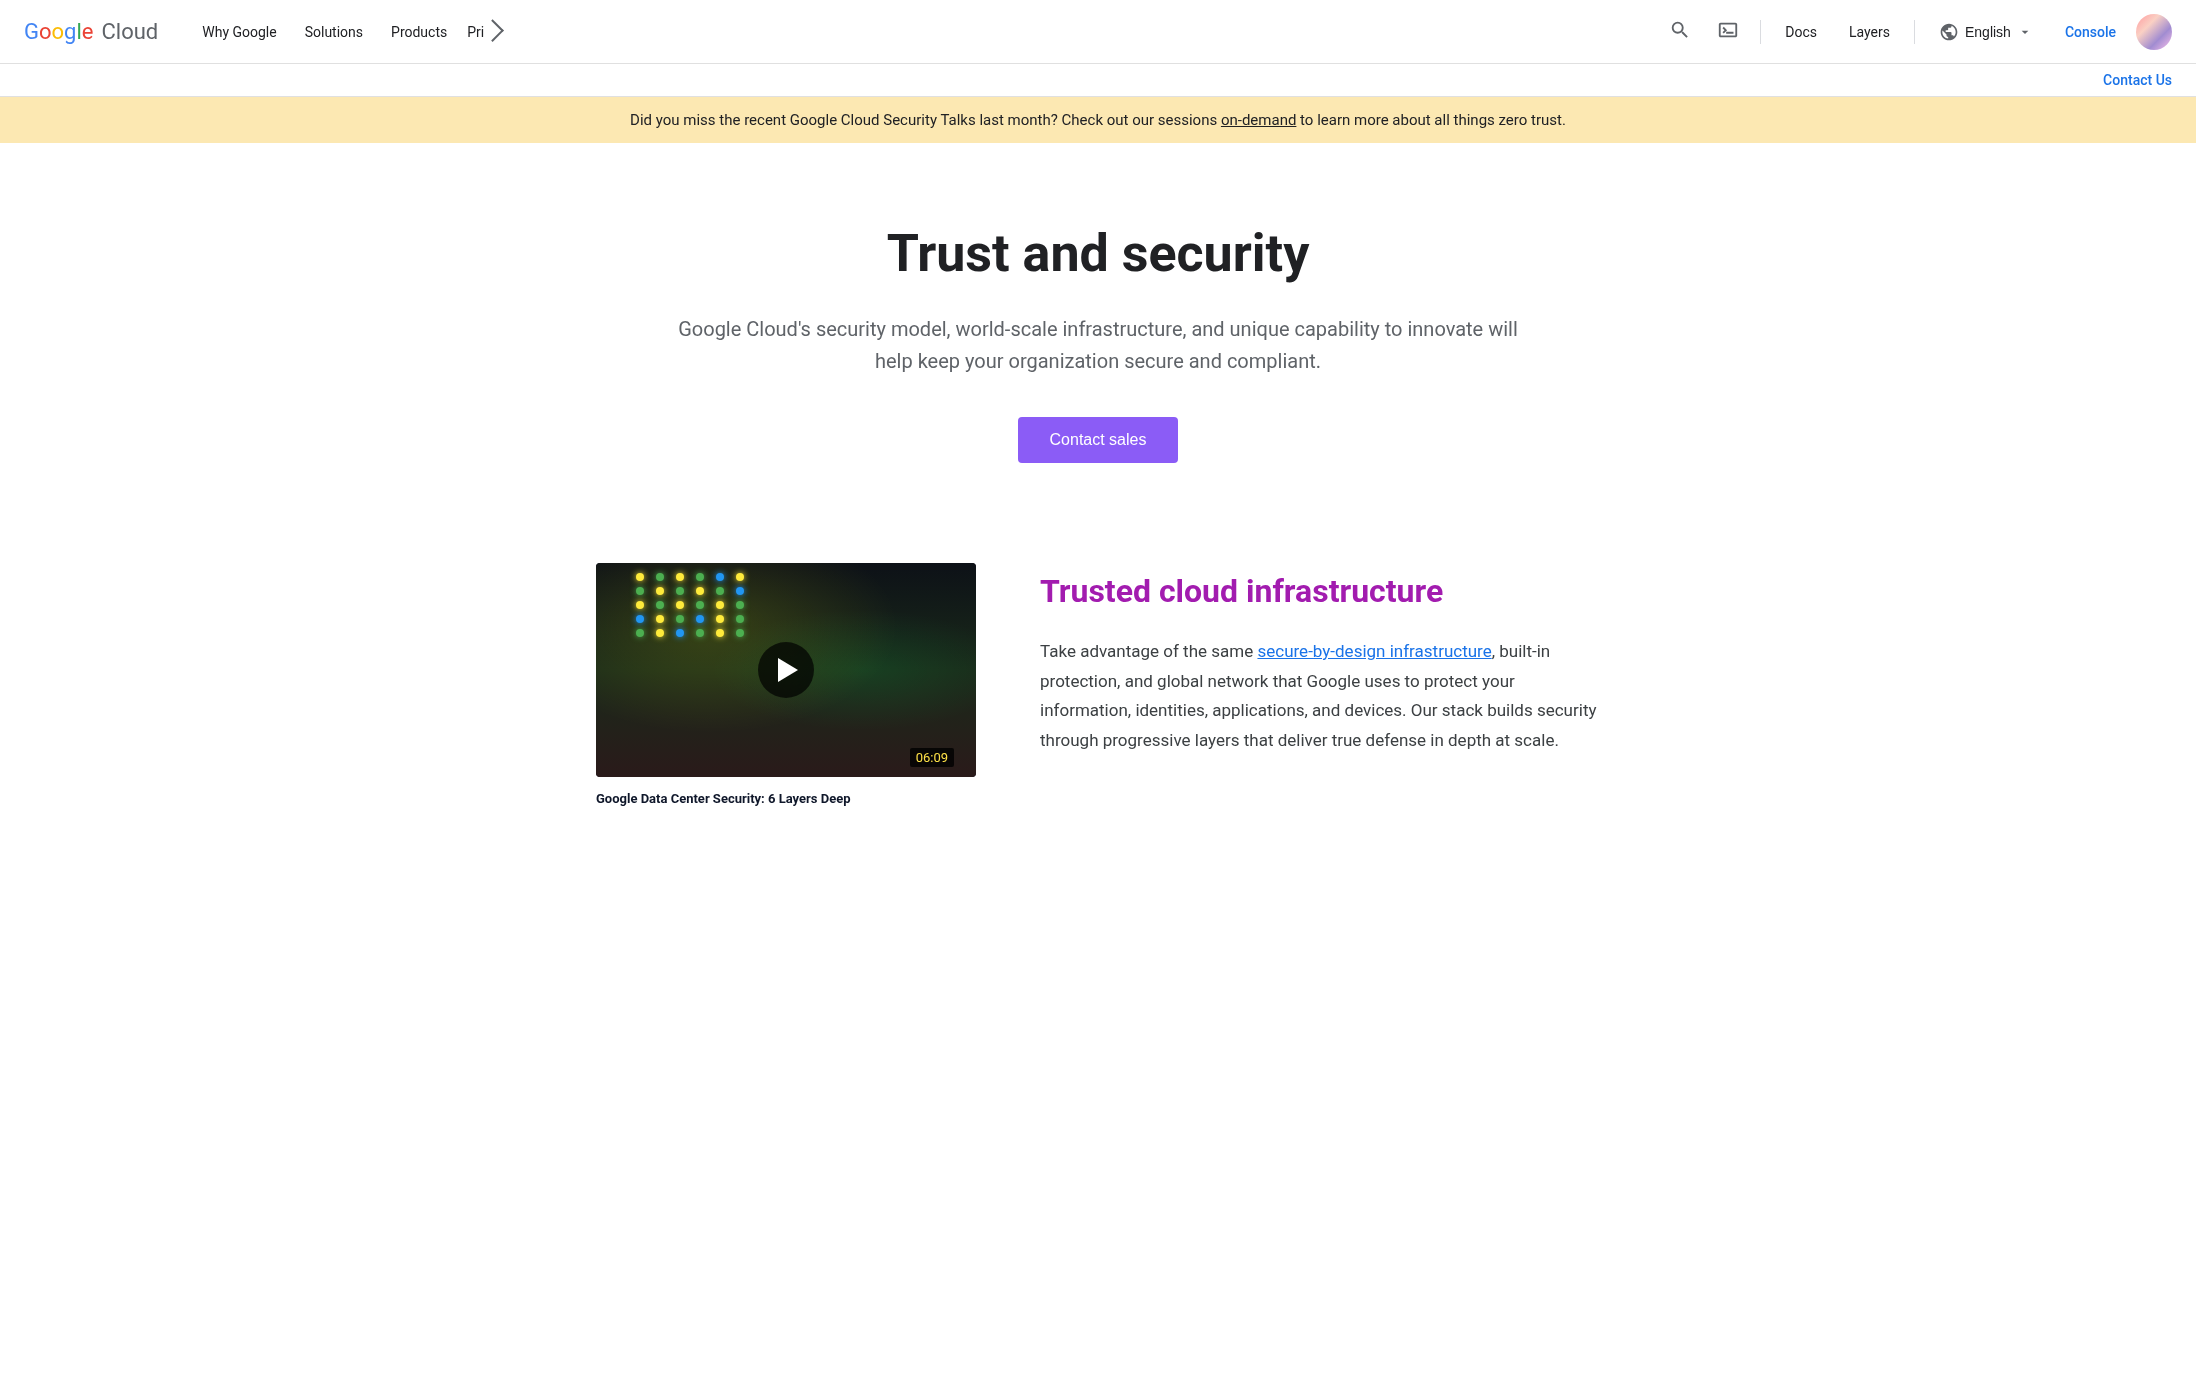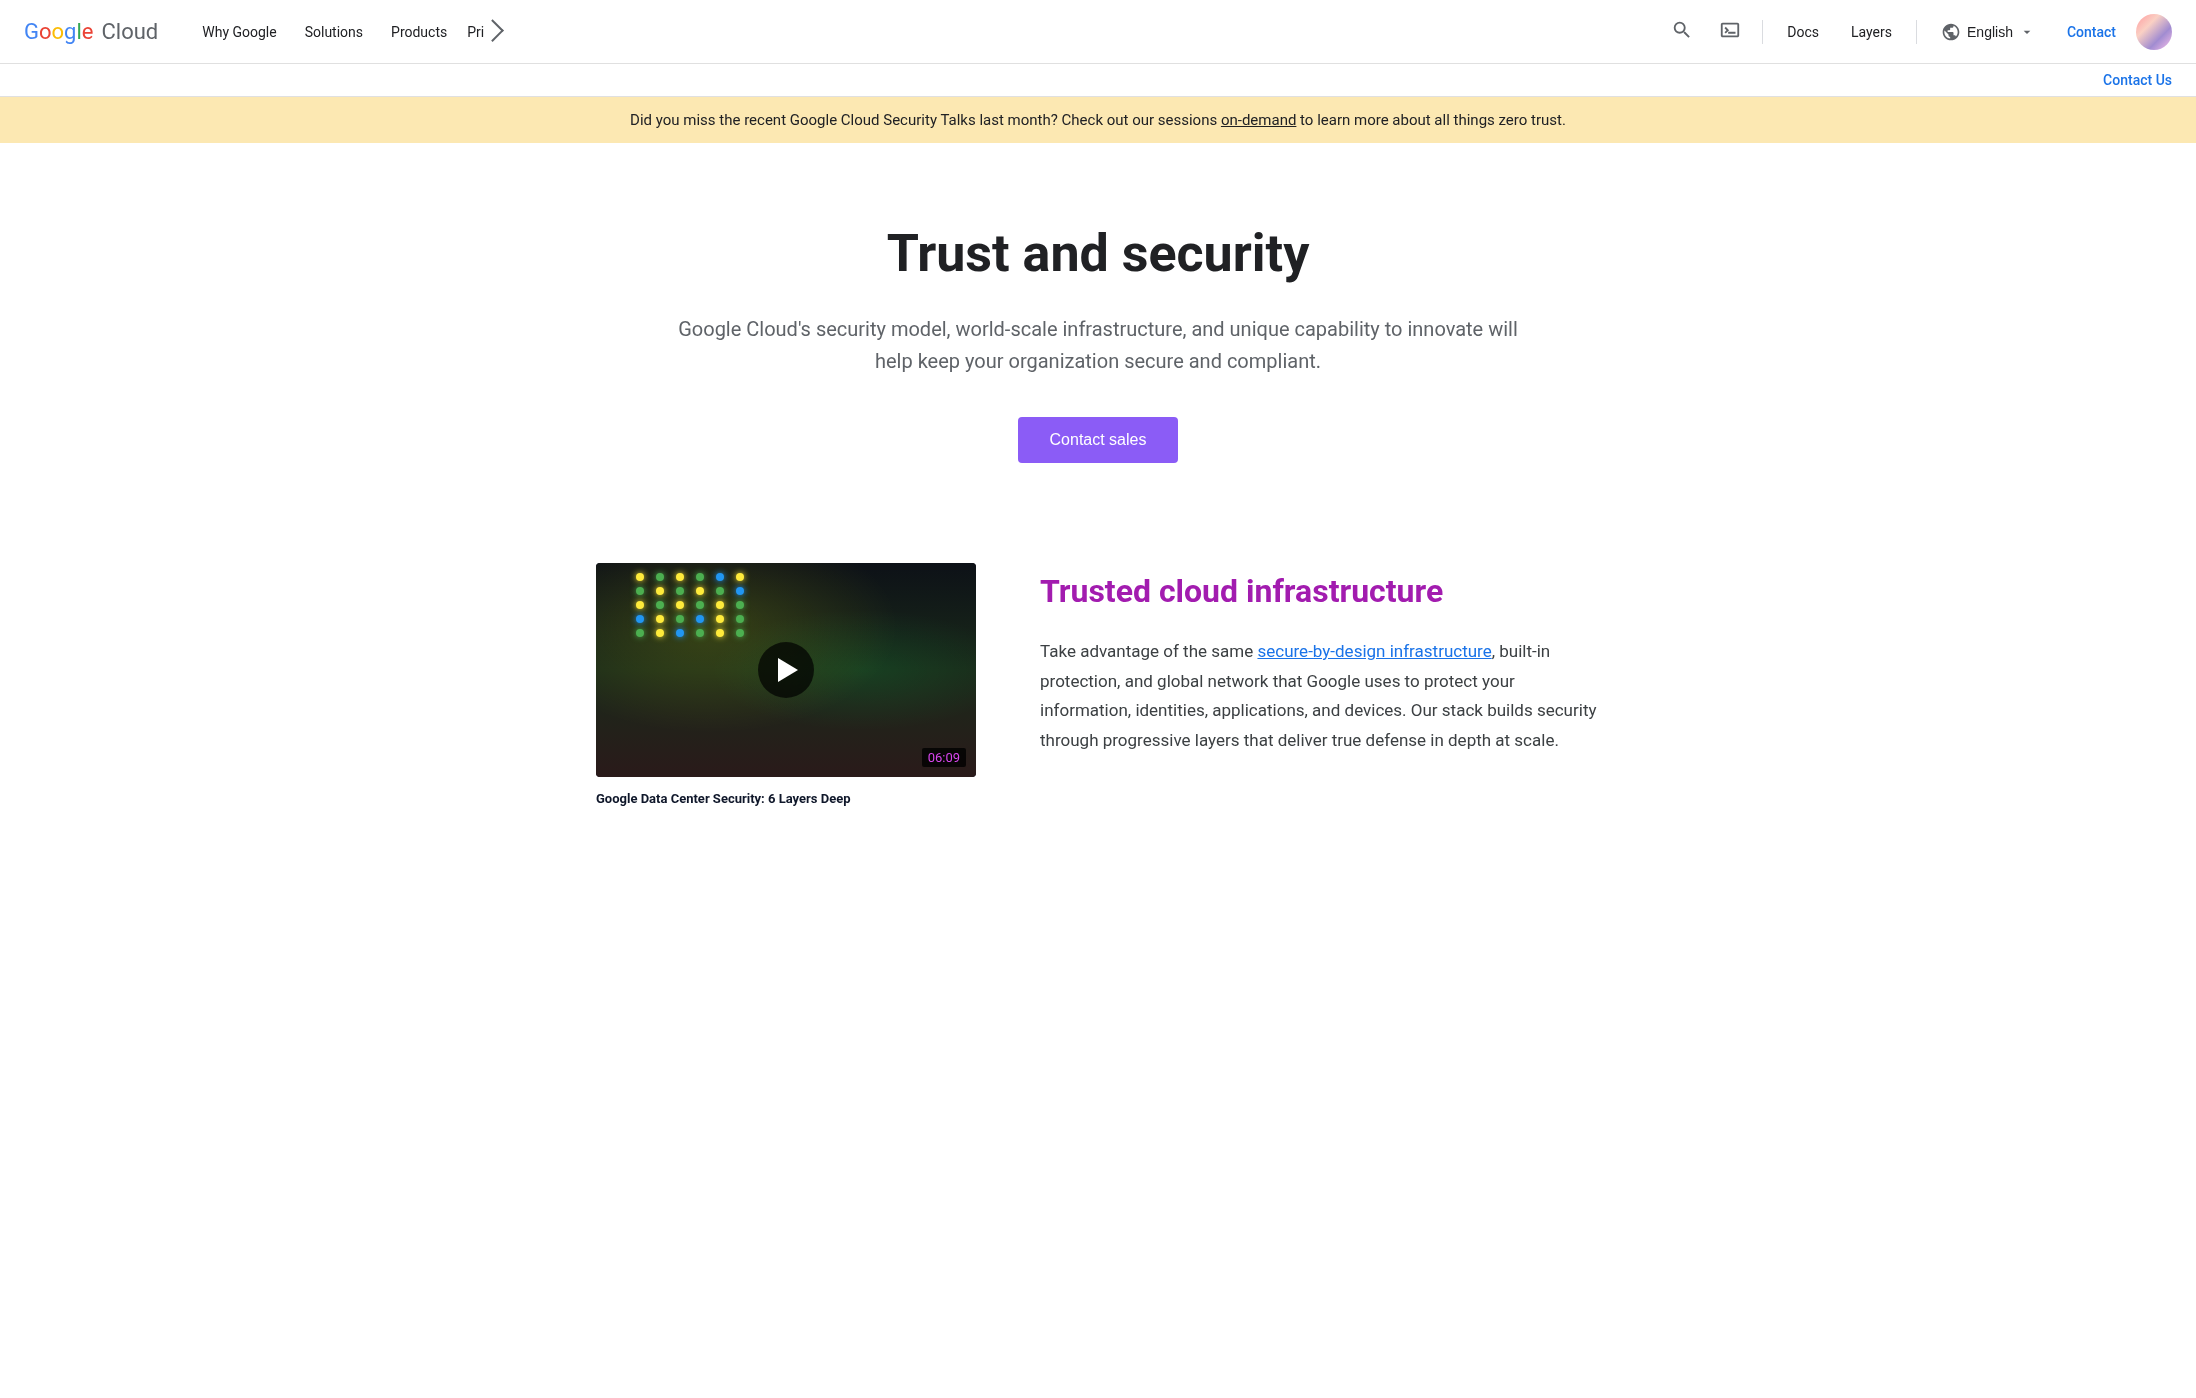--- a/index.html
+++ b/index.html
@@ -258,23 +258,23 @@
       width: 0;
       height: 0;
       border-top: 12px solid transparent;
       border-bottom: 12px solid transparent;
       border-left: 20px solid #fff;
       margin-left: 4px;
     }
     .video-duration {
       position: absolute;
       bottom: 10px;
-      right: 10px;
+      right: 22px;
       background: rgba(0,0,0,0.8);
-      color: #d946ef;
+      color: #fde047;
       font-size: 13px;
       padding: 2px 6px;
       border-radius: 2px;
     }
     .video-caption {
       margin-top: 14px;
       font-size: 13px;
       color: #0f172a;
       font-weight: bold;
     }
@@ -361,21 +361,21 @@
     <button class="lang-btn">
       <svg class="globe-icon" viewBox="0 0 24 24" fill="#5f6368">
         <path d="M12 2C6.48 2 2 6.48 2 12s4.48 10 10 10 10-4.48 10-10S17.52 2 12 2zm-1 17.93c-3.95-.49-7-3.85-7-7.93 0-.62.08-1.21.21-1.79L9 15v1c0 1.1.9 2 2 2v1.93zm6.9-2.54c-.26-.81-1-1.39-1.9-1.39h-1v-3c0-.55-.45-1-1-1H8v-2h2c.55 0 1-.45 1-1V7h2c1.1 0 2-.9 2-2v-.41c2.93 1.19 5 4.06 5 7.41 0 2.08-.8 3.97-2.1 5.39z"></path>
       </svg>
       <span>English</span>
       <svg width="16" height="16" viewBox="0 0 24 24" fill="#5f6368">
           <path d="M7 10l5 5 5-5z"></path>
         </svg>
     </button>
 
-    <a class="console-btn" href="#">Contact</a>
+    <a class="console-btn" href="#">Console</a>
 
     <div class="avatar"></div>
   </div>
 </nav>
 
 <div class="contact-bar">
   <a class="contact-us-link" href="#">Contact Us</a>
 </div>
 
 <div class="banner">

